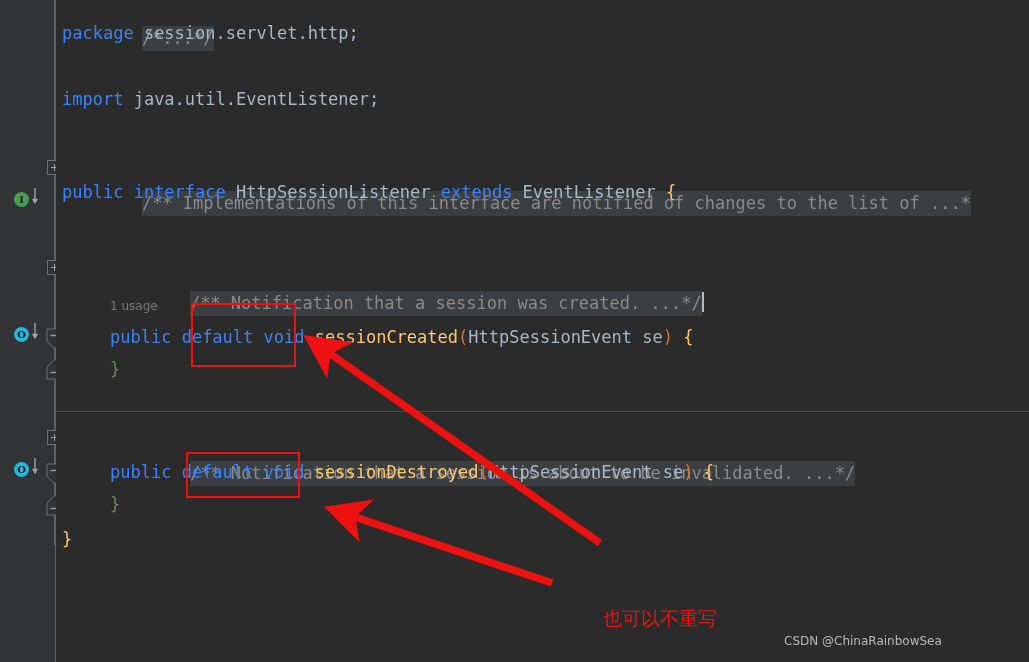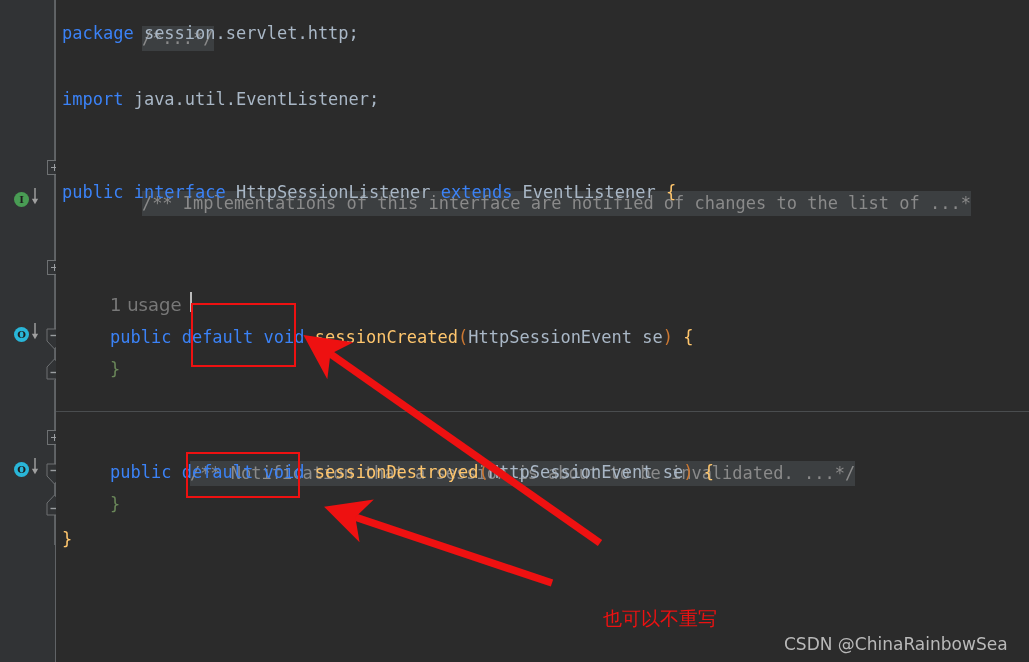--- a/index.html
+++ b/index.html
@@ -33,21 +33,21 @@
     font-family:"DejaVu Sans Mono", monospace;
   }
   .code-layer { position:absolute; left:0; top:0; width:973px; height:662px; }
 
   .kw      { color:#3b82f6; }
   .ident   { color:#a9b7c6; }
   .method  { color:#ffc66d; }
   .brace   { color:#6a8759; }
   .brace-y { color:#ffc66d; }
   .cls     { color:#a9b7c6; }
-  .usage   { color:#787878; font-family:"DejaVu Sans", sans-serif; font-size:18px; }
+  .usage   { color:#787878; font-family:"DejaVu Sans", sans-serif; font-size:12px; }
   .paren   { color:#cc7832; }
 
   
   .folded {
     background:#3c3f41;
     display:inline-block;
     height:25px; line-height:25px;
     vertical-align:middle;
     color:#8a8a8a;
   }
@@ -103,21 +103,21 @@
     color:#ee1111;
     font-family:"DejaVu Sans", sans-serif;
     font-size:19px;
     line-height:30px;
     white-space:pre;
   }
   .watermark {
     position:absolute;
     color:#b9b9b9;
     font-family:"DejaVu Sans", sans-serif;
-    font-size:17px;
+    font-size:12px;
   }
 </style>
 </head>
 <body>
 
 <div id="root">
 
   <div class="gutter"></div>
   <div class="gutter-divider"></div>
 
@@ -194,21 +194,21 @@
 
       <div class="line" style="top:150px; left:4px;">
         <span class="folded">/** Implementations of this interface are notified of changes to the list of ...*</span>
       </div>
 
       <div class="line" style="top:82px; left:6px;"><span class="kw">import</span><span class="ident"> java.util.EventListener;</span></div>
 
       <div class="line" style="top:175px; left:6px;"><span class="kw">public </span><span class="kw">interface </span><span class="cls">HttpSessionListener </span><span class="kw">extends </span><span class="cls">EventListener </span><span class="brace-y">{</span></div>
 
       <div class="line" style="top:250px; left:52px;">
-        <span class="caret"></span>
+        <span class="folded">/** Notification that a session was created. ...*/</span><span class="caret"></span>
       </div>
 
       <div class="line" style="top:287px; left:54px;"><span class="usage">1 usage</span></div>
 
       <div class="line" style="top:320px; left:54px;"><span class="kw">public </span><span class="kw">default </span><span class="kw">void </span><span class="method">sessionCreated</span><span class="paren">(</span><span class="cls">HttpSessionEvent </span><span class="ident">se</span><span class="paren">) </span><span class="brace-y">{</span></div>
 
       <div class="line" style="top:352px; left:54px;"><span class="brace">}</span></div>
 
       <div class="line" style="top:420px; left:52px;">
         <span class="folded">/** Notification that a session is about to be invalidated. ...*/</span>

